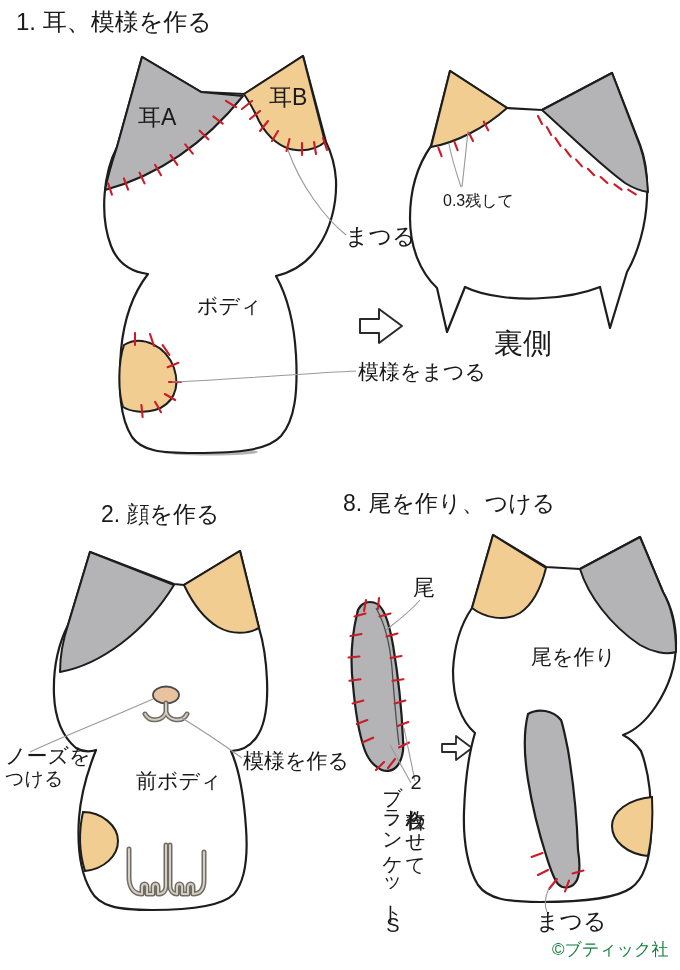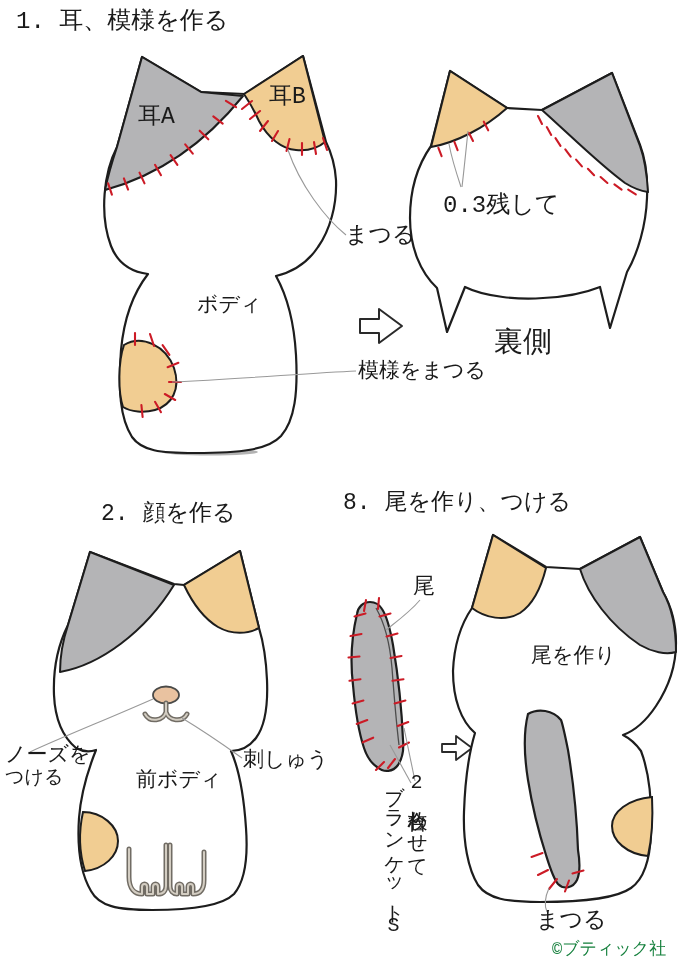--- a/index.html
+++ b/index.html
@@ -1,17 +1,17 @@
 <!DOCTYPE html>
 <html style="--gray: #b4b4b6; --tan: #f1cd92; --red: #cc1b26; --outline: #1d1d1d; --leader: #999999; --nose: #e9c2a0; --stitchtube: #716c64; --stitchtube-in: #d3cdc2; --shadow: #9a9a9a;"><head>
 <meta charset="utf-8">
 <style>
   html,body{margin:0;padding:0;background:#ffffff;}
   #canvas{position:relative;width:680px;height:970px;background:#ffffff;overflow:hidden;
-          font-family:Liberation Mono, monospace;color:#1a1a1a;}
+          font-family:Liberation Sans, sans-serif;color:#1a1a1a;}
   #art{position:absolute;left:0;top:0;width:680px;height:970px;}
   .label{position:absolute;white-space:nowrap;color:#1a1a1a;line-height:1.15;}
   .vert{writing-mode:vertical-rl;text-orientation:upright;letter-spacing:1px;line-height:1;}
   .copyright{color:#15803d;}
 </style>
 </head>
 <body>
 
 <div id="canvas">
 
@@ -180,28 +180,28 @@
     <path d="M 549 888 C 545 897 544 905 547 912" fill="none" stroke="var(--leader)" stroke-width="1.1"></path>
   </g>
 </svg>
 
 <div class="label" style="left:16px;top:8px;font-size:24px;">1. 耳、模様を作る</div>
 <div class="label" style="left:138px;top:104px;font-size:23px;">耳A</div>
 <div class="label" style="left:269px;top:84px;font-size:23px;">耳B</div>
 <div class="label" style="left:345px;top:223px;font-size:23px;">まつる</div>
 <div class="label" style="left:197px;top:294px;font-size:21px;">ボディ</div>
 <div class="label" style="left:358px;top:360px;font-size:21px;">模様をまつる</div>
-<div class="label" style="left:443px;top:192px;font-size:24px;">0.3残して</div>
+<div class="label" style="left:443px;top:192px;font-size:16px;">0.3残して</div>
 <div class="label" style="left:494px;top:287px;font-size:29px;margin-top:40px;">裏側</div>
 
 <div class="label" style="left:101px;top:501px;font-size:23px;">2. 顔を作る</div>
 <div class="label" style="left:5px;top:744px;font-size:21px;">ノーズを</div>
 <div class="label" style="left:5px;top:768px;font-size:19px;">つける</div>
 <div class="label" style="left:136px;top:769px;font-size:21px;">前ボディ</div>
-<div class="label" style="left:243px;top:749px;font-size:21px;">刺しゅう</div>
+<div class="label" style="left:243px;top:749px;font-size:21px;">模様を作る</div>
 
 <div class="label" style="left:343px;top:490px;font-size:23px;">8. 尾を作り、つける</div>
 <div class="label" style="left:413px;top:575px;font-size:22px;">尾</div>
 <div class="label" style="left:531px;top:645px;font-size:21px;">尾を作り</div>
 <div class="label vert" style="left:406px;top:771px;font-size:20px;">2枚合わせて</div>
 <div class="label vert" style="left:383px;top:771px;font-size:20px;">ブランケットS</div>
 <div class="label" style="left:536px;top:908px;font-size:23px;">まつる</div>
 
 <div class="label copyright" style="left:552px;top:940px;font-size:17px;">©ブティック社</div>
 

